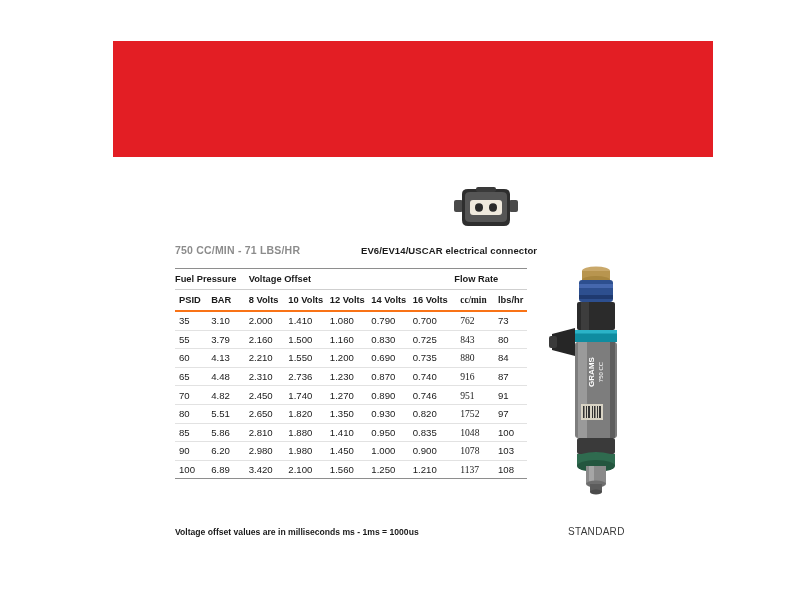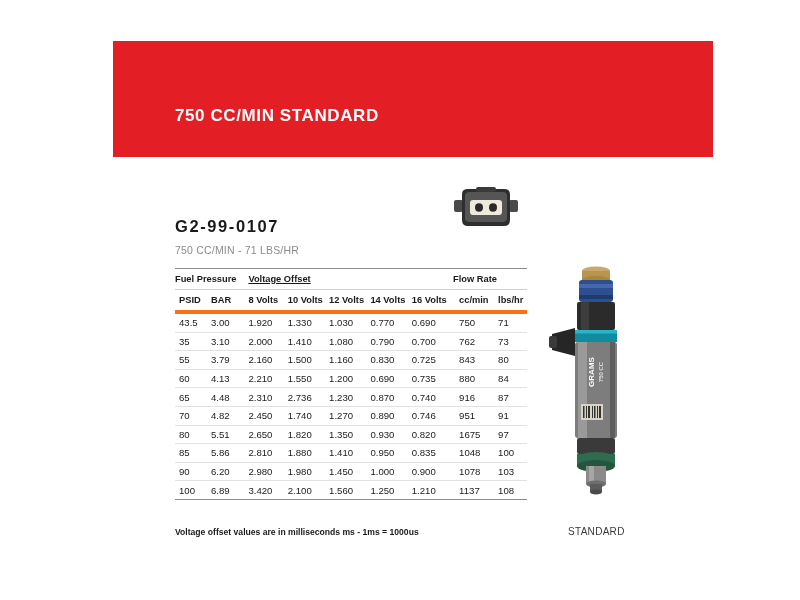--- a/index.html
+++ b/index.html
@@ -44,21 +44,21 @@
     font-size: 16.5px;
     font-weight: bold;
     letter-spacing: 1.6px;
     color: #1a1a1a;
   }
   .part-sub {
     position: absolute;
     left: 175px;
     top: 244px;
     font-size: 10.5px;
-    font-weight: normal;
+    font-weight: bold;
     color: #8c8c8c;
     letter-spacing: 0.2px;
   }
   
   .connector {
     position: absolute;
     left: 452px;
     top: 186px;
     width: 68px;
     height: 44px;
@@ -90,43 +90,43 @@
     white-space: nowrap;
   }
   .group-row th {
     font-size: 9.3px;
     font-weight: bold;
     padding: 5px 0 5px 0;
     border-top: 1px solid #8e8e8e;
     border-bottom: 1px solid #cfcfcf;
   }
   .group-fuel { width: 84px; margin-top: 32px; }
-  .group-volt { text-align: center; width: 186px; text-decoration: underline; }
+  .group-volt { text-align: center; width: 186px; }
   .group-flow { text-align: left; width: 82px; }
   .head-row th {
     font-size: 9.3px;
     font-weight: bold;
     padding: 5px 0 5px 0;
-    border-bottom: 4px solid #f97316;
+    border-bottom: 2px solid #f97316;
   }
   .spec-table tbody td {
     padding: 3.3px 0;
     border-bottom: 1px solid #e2e2e2;
   }
   .spec-table tbody tr:last-child td {
     border-bottom: 1px solid #8e8e8e;
   }
   .c0 { width: 40px; padding-left: 4px !important; }
   .c1 { width: 44px; }
   .c2 { width: 48px; }
   .c3 { width: 47px; }
   .c4 { width: 47px; margin-left: 20px; }
   .c5 { width: 47px; }
   .c6 { width: 47px; }
-  .c7 { width: 46px; padding-left: 6px !important; }
+  .c7 { width: 46px; padding-left: 6px !important; font-family: Liberation Serif, serif; }
   .c8 { width: 36px; padding-left: 4px !important; }
   .table-note {
     position: absolute;
     left: 175px;
     top: 527px;
     font-size: 8.6px;
     font-weight: bold;
     color: #1a1a1a;
   }
   
@@ -146,37 +146,36 @@
     color: #3a3a3a;
     letter-spacing: 0.3px;
   }
 </style>
 </head>
 <body>
 
 <div class="page">
 
   <div class="banner"></div>
-  <div class="banner-title">750 CC/MIN STANDARD</div>
-
-  <div class="part-number">G2-99-0107</div>
+
   <div class="part-sub">750 CC/MIN - 71 LBS/HR</div>
 
   <div class="connector">
     <svg width="68" height="44" viewBox="0 0 68 44" xmlns="http://www.w3.org/2000/svg">
       <rect x="2" y="14" width="9" height="12" rx="2" fill="#4a4a4a"></rect>
       <rect x="57" y="14" width="9" height="12" rx="2" fill="#4a4a4a"></rect>
       <path d="M10 8 Q10 3 16 3 L52 3 Q58 3 58 8 L58 34 Q58 40 52 40 L16 40 Q10 40 10 34 Z" fill="#2e2e2e"></path>
       <path d="M13 10 Q13 6 18 6 L50 6 Q55 6 55 10 L55 32 Q55 36 50 36 L18 36 Q13 36 13 32 Z" fill="#555"></path>
       <rect x="18" y="14" width="32" height="15" rx="3" fill="#efe9dd"></rect>
       <ellipse cx="27" cy="21.5" rx="4" ry="4.2" fill="#2a2a2a"></ellipse>
       <ellipse cx="41" cy="21.5" rx="4" ry="4.2" fill="#2a2a2a"></ellipse>
       <rect x="24" y="1" width="20" height="5" rx="2" fill="#3a3a3a"></rect>
     </svg>
   </div>
+  <div class="connector-caption">EV6/EV14/USCAR electrical connector</div>
 
   <table class="spec-table">
     <thead>
       <tr class="group-row">
         <th class="group-fuel" colspan="2">Fuel Pressure</th>
         <th class="group-volt" colspan="5">Voltage Offset</th>
         <th class="group-flow" colspan="2">Flow Rate</th>
       </tr>
       <tr class="head-row">
         <th class="c0">PSID</th>
@@ -185,31 +184,20 @@
         <th class="c3">10 Volts</th>
         <th class="c4">12 Volts</th>
         <th class="c5">14 Volts</th>
         <th class="c6">16 Volts</th>
         <th class="c7">cc/min</th>
         <th class="c8">lbs/hr</th>
       </tr>
     </thead>
     <tbody>
       <tr>
-        <td class="c0">43.5</td>
-        <td class="c1">3.00</td>
-        <td class="c2">1.920</td>
-        <td class="c3">1.330</td>
-        <td class="c4">1.030</td>
-        <td class="c5">0.770</td>
-        <td class="c6">0.690</td>
-        <td class="c7">750</td>
-        <td class="c8">71</td>
-      </tr>
-      <tr>
         <td class="c0">35</td>
         <td class="c1">3.10</td>
         <td class="c2">2.000</td>
         <td class="c3">1.410</td>
         <td class="c4">1.080</td>
         <td class="c5">0.790</td>
         <td class="c6">0.700</td>
         <td class="c7">762</td>
         <td class="c8">73</td>
       </tr>
@@ -258,21 +246,21 @@
         <td class="c8">91</td>
       </tr>
       <tr>
         <td class="c0">80</td>
         <td class="c1">5.51</td>
         <td class="c2">2.650</td>
         <td class="c3">1.820</td>
         <td class="c4">1.350</td>
         <td class="c5">0.930</td>
         <td class="c6">0.820</td>
-        <td class="c7">1675</td>
+        <td class="c7">1752</td>
         <td class="c8">97</td>
       </tr>
       <tr>
         <td class="c0">85</td>
         <td class="c1">5.86</td>
         <td class="c2">2.810</td>
         <td class="c3">1.880</td>
         <td class="c4">1.410</td>
         <td class="c5">0.950</td>
         <td class="c6">0.835</td>

